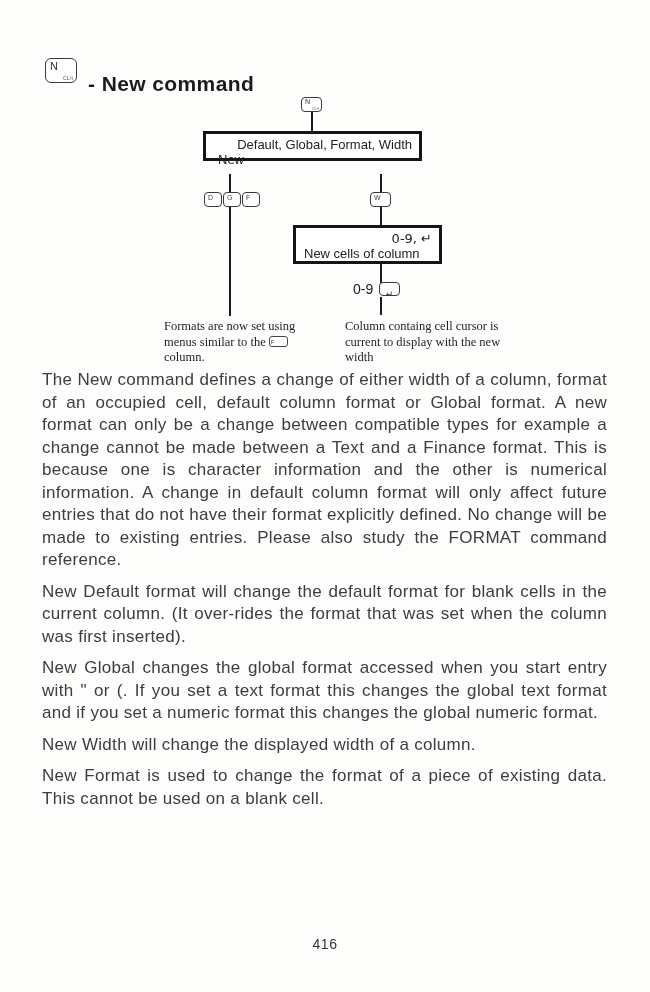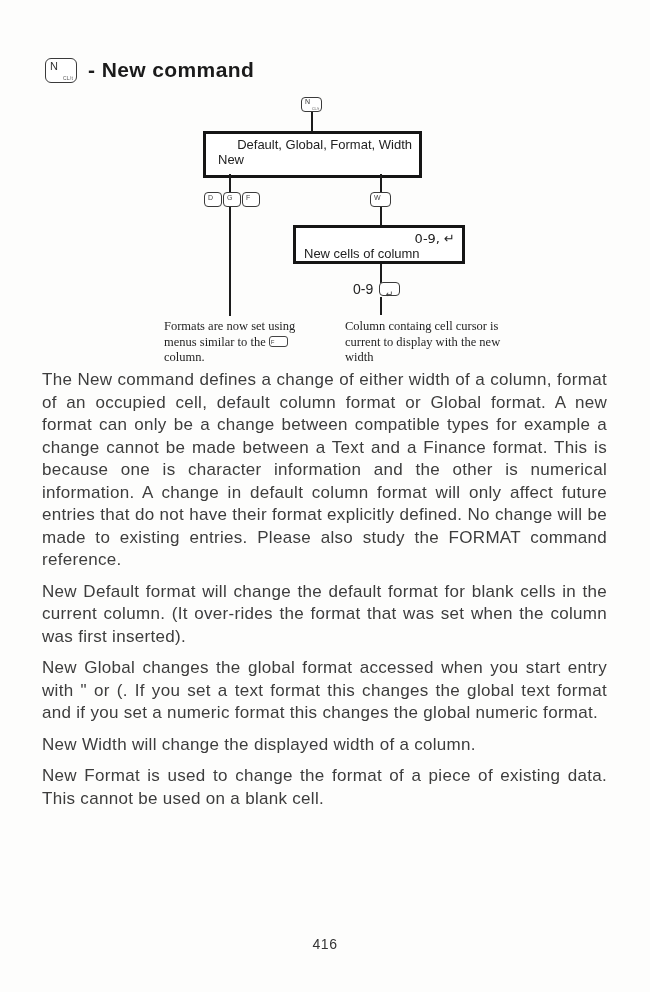--- a/index.html
+++ b/index.html
@@ -15,21 +15,21 @@
   
   .header{position:absolute;left:45px;top:56px;height:30px;}
   .hdr-key{
     position:absolute;left:0;top:2px;width:32px;height:25px;
     border:1.6px solid #3a3a3a;border-radius:6px;background:#fff;
     box-sizing:border-box;
   }
   .hdr-key .k-main{position:absolute;left:4px;top:1px;font-size:11px;color:#333;}
   .hdr-key .k-sub{position:absolute;right:3px;bottom:1px;font-size:5px;letter-spacing:.2px;color:#555;}
   .hdr-title{
-    position:absolute;left:43px;top:2px;white-space:nowrap;
+    position:absolute;left:43px;top:16px;white-space:nowrap;
     font-size:21px;font-weight:700;color:#1b1b1b;letter-spacing:.4px;
   }
 
   
   .stem{position:absolute;width:2px;background:#1c1c1c;}
 
   .key{
     position:absolute;box-sizing:border-box;background:#fff;
     border:1.4px solid #3a3a3a;border-radius:4px;
     color:#333;
@@ -38,22 +38,22 @@
   .key .k-sub{position:absolute;right:2px;bottom:0px;font-size:4px;color:#666;}
 
   .dgbox{
     position:absolute;box-sizing:border-box;background:#fff;
     border:3px solid #151515;
     font-size:13px;color:#222;
   }
   .dgbox .bx-top{display:block;text-align:right;padding:3px 7px 0 0;white-space:nowrap;}
   .dgbox .bx-bottom{display:block;text-align:left;padding:0 0 0 12px;white-space:nowrap;}
 
-  .menu-box{left:203px;top:131px;width:219px;height:47px;}
-  .width-box{left:293px;top:225px;width:172px;height:39px;}
+  .menu-box{left:203px;top:131px;width:219px;height:30px;}
+  .width-box{left:293px;top:225px;width:149px;height:39px;}
   .width-box .bx-bottom{padding-left:8px;}
 
   .small-keycap{
     position:absolute;box-sizing:border-box;background:#fff;
     border:1.3px solid #3a3a3a;border-radius:4px;
   }
   .small-keycap .k-letter{
     position:absolute;left:3px;top:1px;font-size:7px;color:#444;
   }
 

